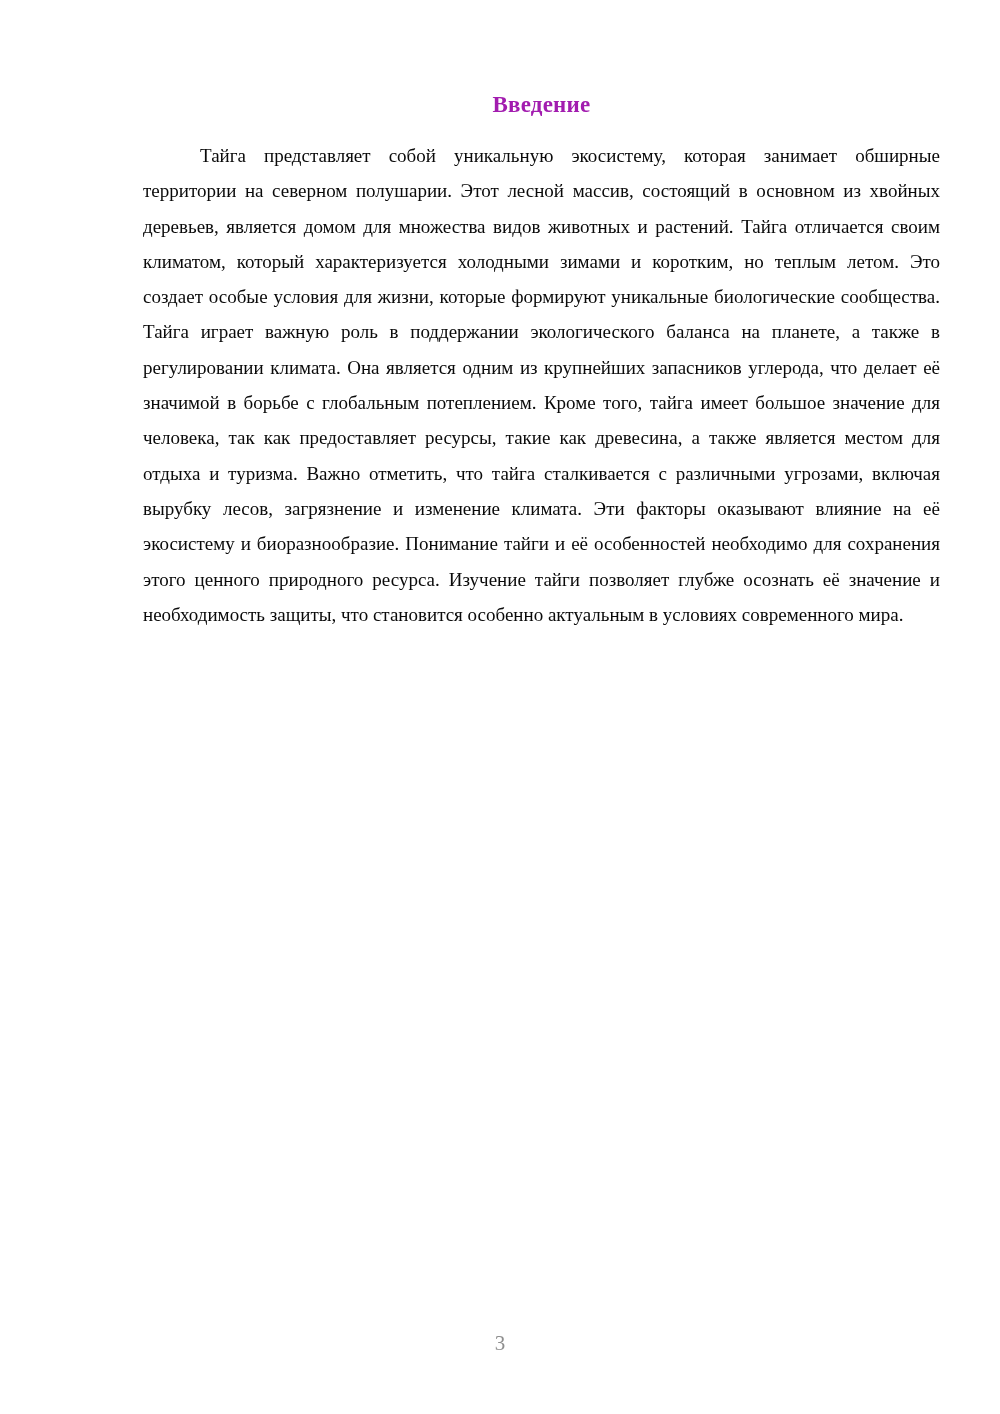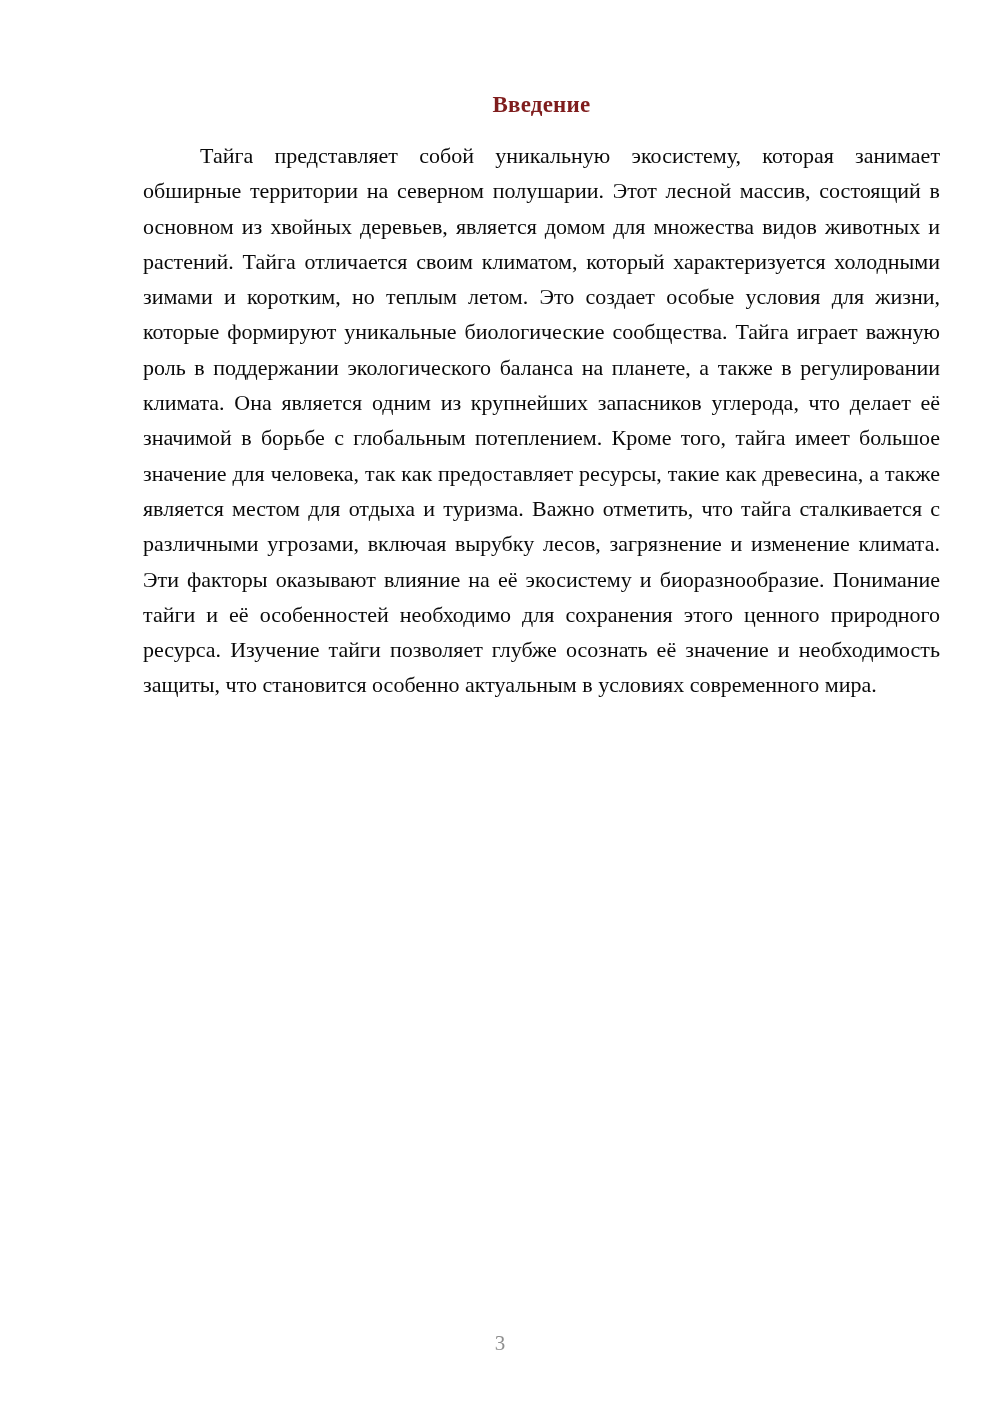--- a/index.html
+++ b/index.html
@@ -27,33 +27,33 @@
     margin: 0;
     padding: 0;
     position: absolute;
     left: 0;
     top: 90px;
     width: 797px;
     text-align: center;
     font-family: "Liberation Serif", "DejaVu Serif", serif;
     font-size: 23px;
     font-weight: bold;
-    color: #7f1d1d;
+    color: #a21caf;
     line-height: 30px;
     letter-spacing: 0.2px;
   }
   .doc-paragraph {
     margin: 0;
     padding: 0;
     position: absolute;
     left: 0;
     top: 138px;
     width: 797px;
     font-family: "Liberation Serif", "DejaVu Serif", serif;
-    font-size: 22px;
+    font-size: 19px;
     line-height: 35.3px;
     color: #0a0a0a;
     text-align: justify;
     text-justify: inter-word;
     text-indent: 57px;
     hyphens: none;
     -webkit-hyphens: none;
   }
   .page-number {
     position: absolute;

